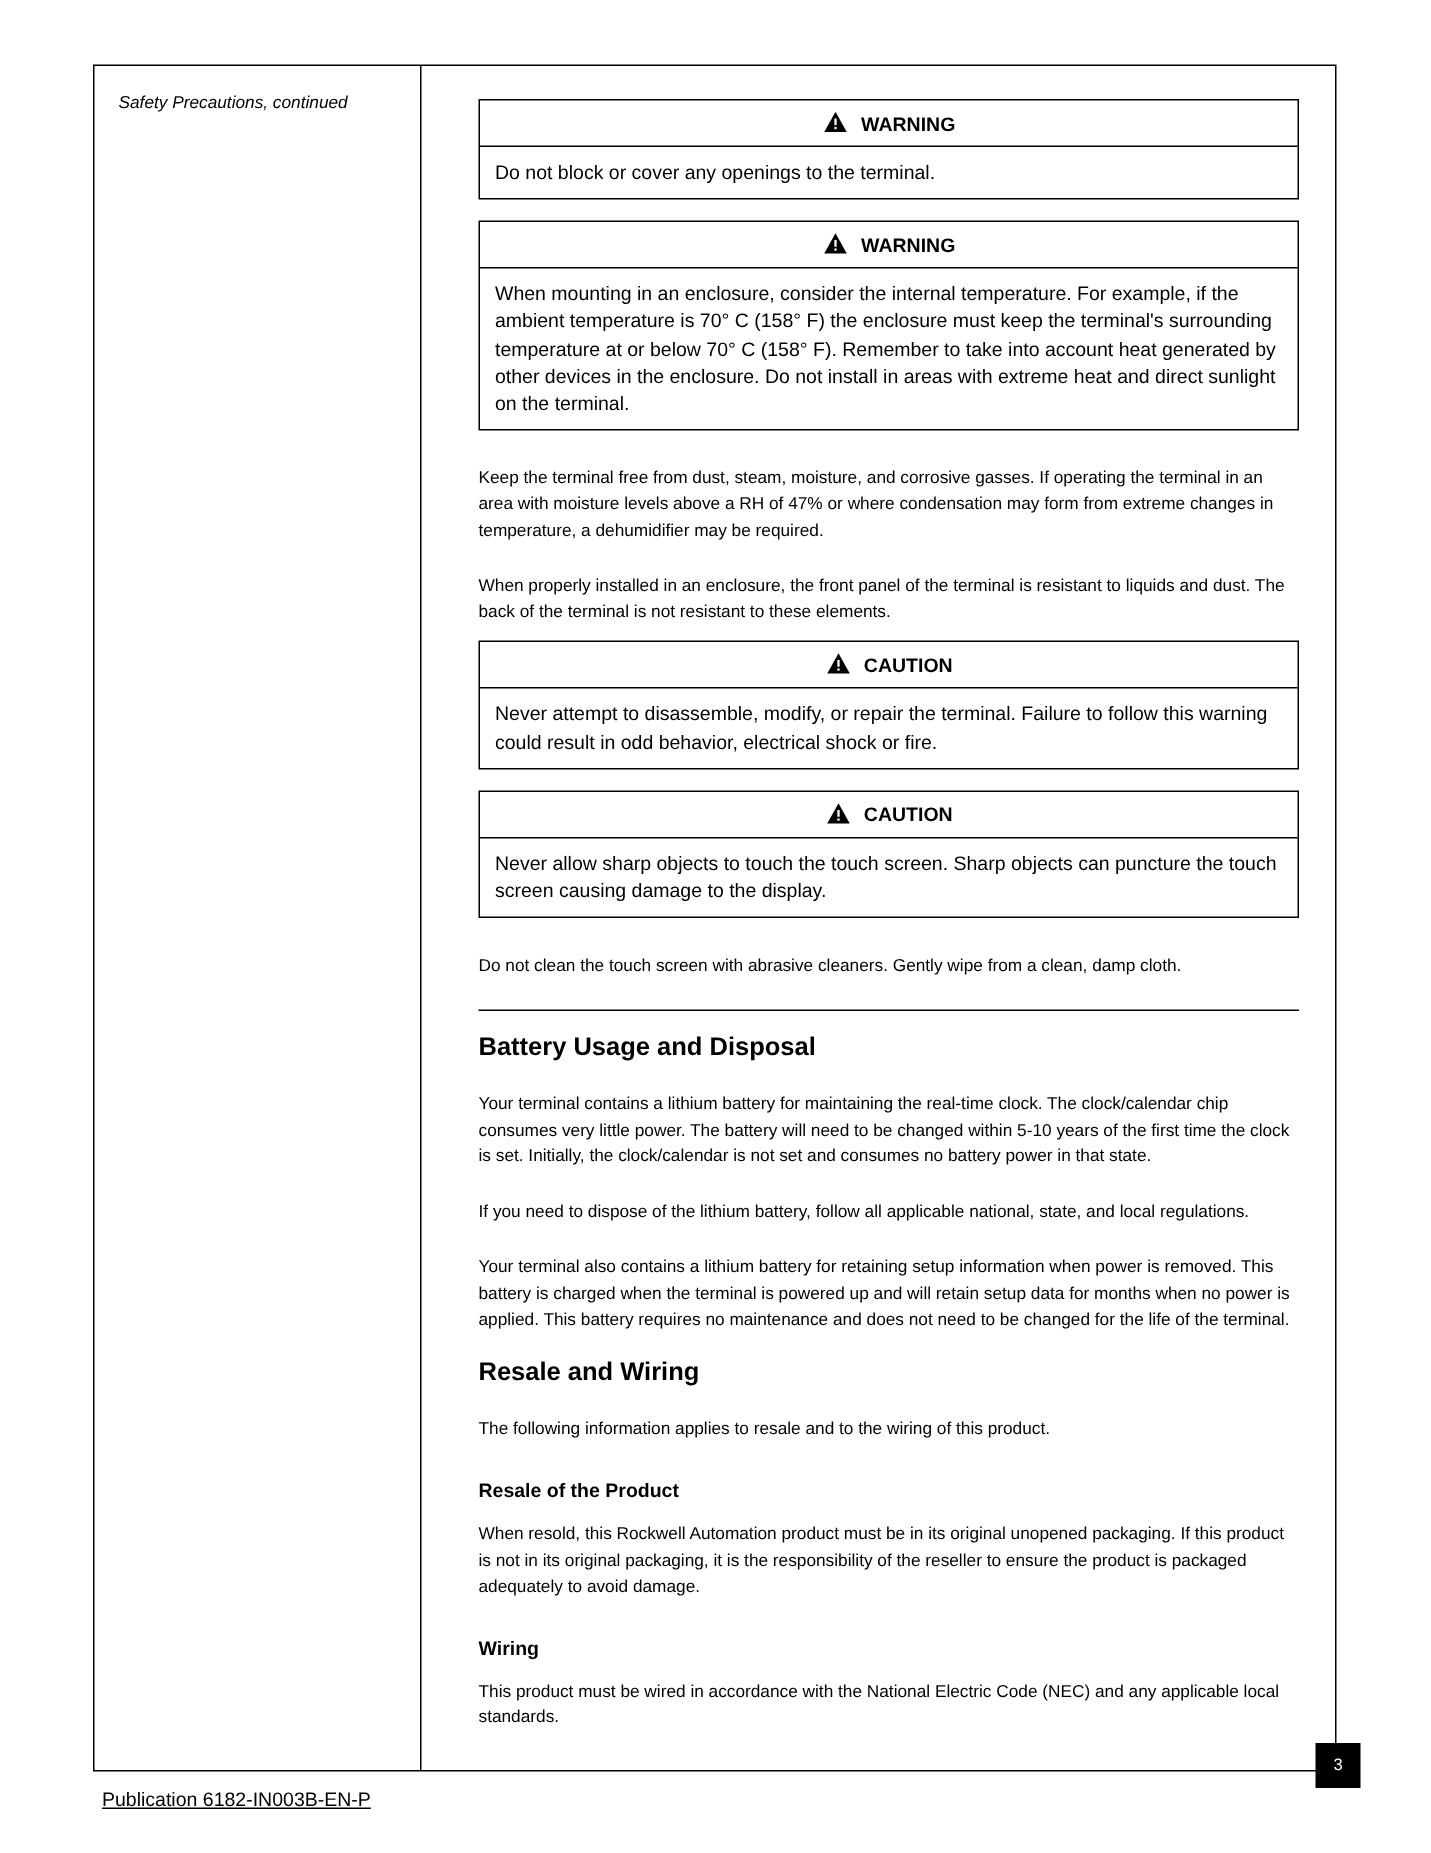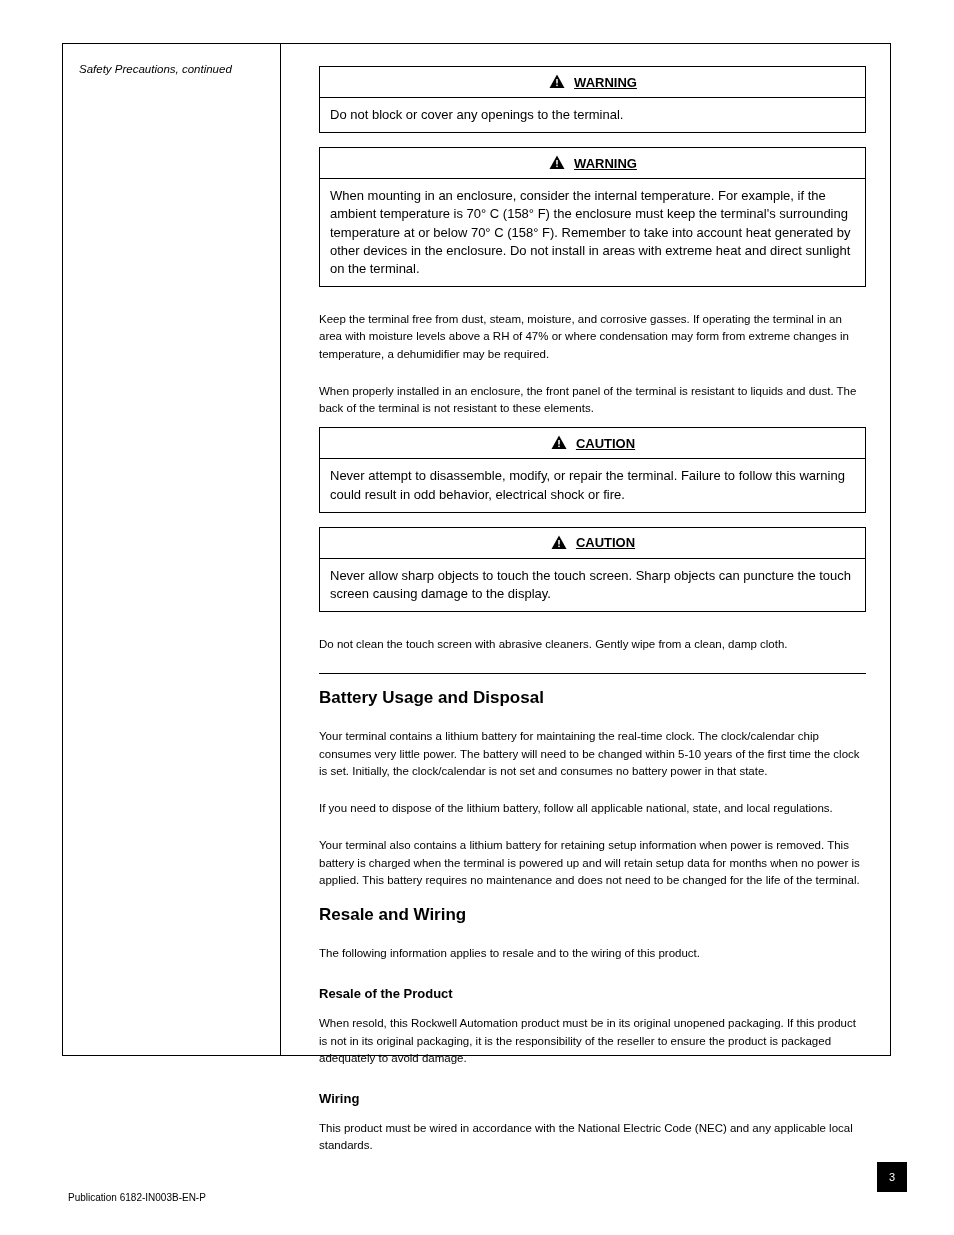--- a/index.html
+++ b/index.html
@@ -8,21 +8,21 @@
     height: 1235px;
     font-family: Arial, Helvetica, sans-serif;
     background: #fff;
     position: relative;
   }
   .page-frame {
     position: absolute;
     left: 62px;
     top: 43px;
     width: 829px;
-    height: 1013px;
+    height: 1138px;
     border: 1.5px solid #000;
     display: flex;
   }
   .sidebar {
     width: 218px;
     border-right: 1.5px solid #000;
     padding: 18px 12px 12px 16px;
   }
   .sidebar .kicker {
     font-style: italic;
@@ -39,21 +39,20 @@
     border: 1.5px solid #000;
     margin-bottom: 14px;
   }
   .callout-head {
     display: flex;
     align-items: center;
     justify-content: center;
     gap: 8px;
     border-bottom: 1.5px solid #000;
     padding: 6px 8px;
-    text-decoration: underline;
   }
   .callout-head .label {
     font-weight: bold;
     font-size: 13px;
   }
   .warn-icon svg { width: 18px; height: 18px; display: block; }
   .callout-body {
     padding: 8px 10px;
     font-size: 13px;
     line-height: 1.4;
@@ -87,22 +86,23 @@
     color: #fff;
     font-size: 11px;
     display: flex;
     align-items: center;
     justify-content: center;
   }
   .footer {
     position: absolute;
     left: 68px;
     top: 1192px;
-    font-size: 10px;
+    font-size: 13px;
     color: #000;
+    text-decoration: underline;
   }
 </style>
 </head>
 <body>
 
 <div class="page-frame">
 
   <aside class="sidebar">
     <div class="kicker">Safety Precautions, continued</div>
   </aside>

